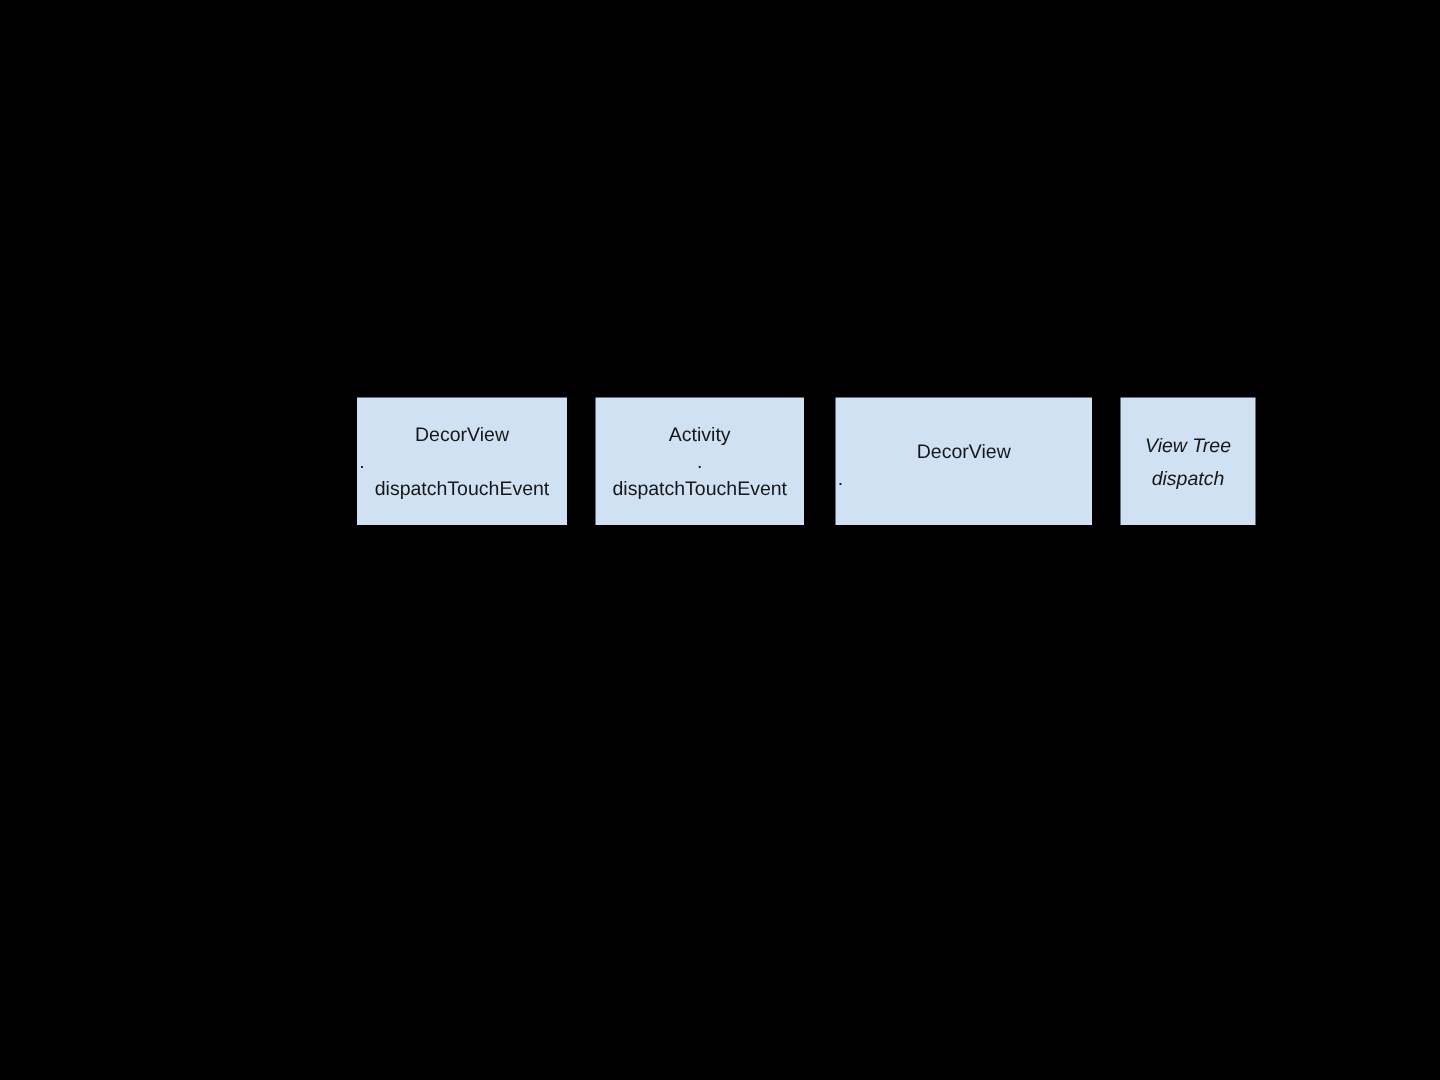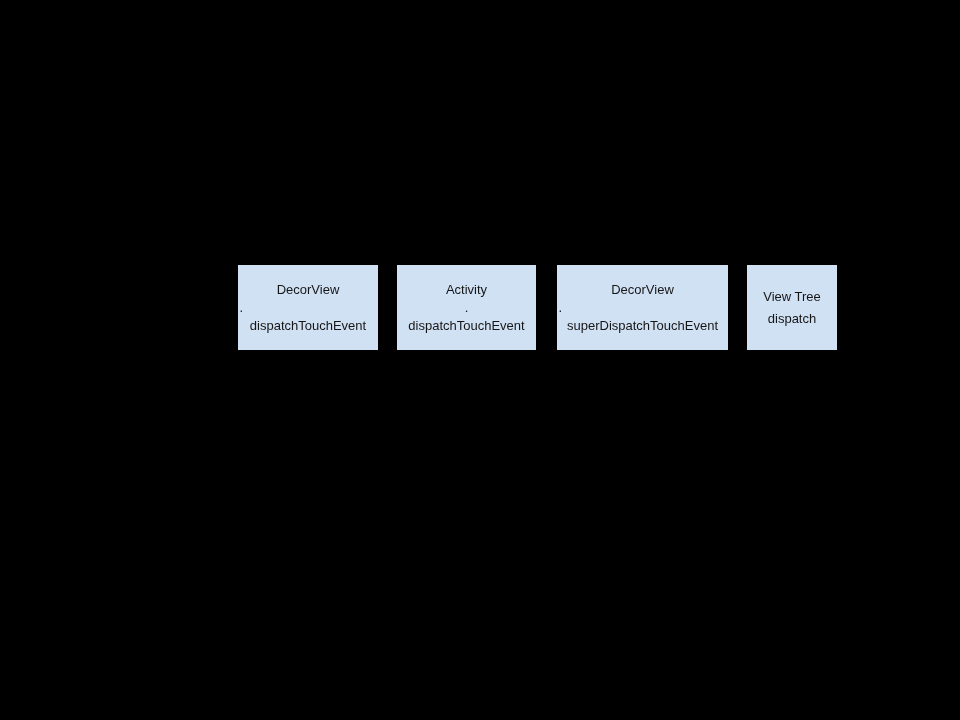--- a/index.html
+++ b/index.html
@@ -43,21 +43,21 @@
     height: 14px;
   }
   .dot.align-left  { text-align: left;   padding-left: 3px; }
   .dot.align-center{ text-align: center; }
 
   
   #node-viewrootimpl      { left: 123px; top: 263px; width: 98px;  height: 87px; }
   #node-decorview-dispatch{ left: 238px; top: 265px; width: 140px; height: 85px; }
   #node-activity-dispatch { left: 397px; top: 265px; width: 139px; height: 85px; }
   #node-decorview-super   { left: 557px; top: 265px; width: 171px; height: 85px; }
-  #node-viewtree-dispatch { left: 747px; top: 265px; width: 90px;  height: 85px; }
+  #node-viewtree-dispatch { left: 747px; top: 265px; width: 90px;  height: 85px; font-style: italic; }
 </style>
 </head>
 <body>
 
 <div id="canvas">
 
 
   <div class="node" id="node-decorview-dispatch">
     <span class="line">DecorView</span>
     <span class="dot align-left">.</span>
@@ -66,21 +66,20 @@
 
   <div class="node" id="node-activity-dispatch">
     <span class="line">Activity</span>
     <span class="dot align-center">.</span>
     <span class="line">dispatchTouchEvent</span>
   </div>
 
   <div class="node" id="node-decorview-super">
     <span class="line">DecorView</span>
     <span class="dot align-left">.</span>
-    <span class="line">superDispatchTouchEvent</span>
   </div>
 
   <div class="node" id="node-viewtree-dispatch">
     <span class="line">View Tree</span>
     <span class="line">dispatch</span>
   </div>
 
 </div>
 
 </body></html>

